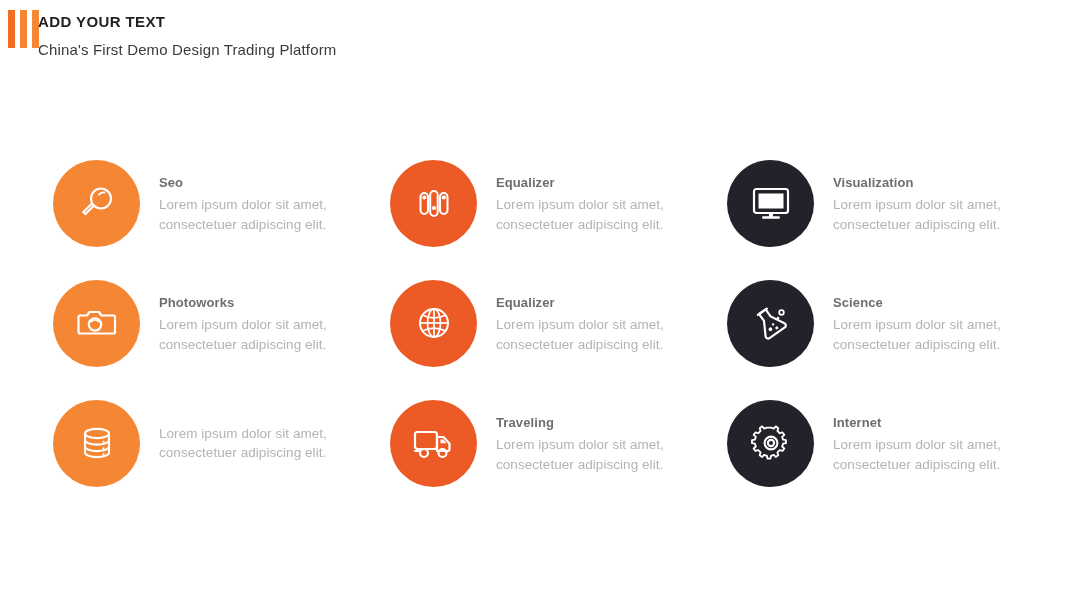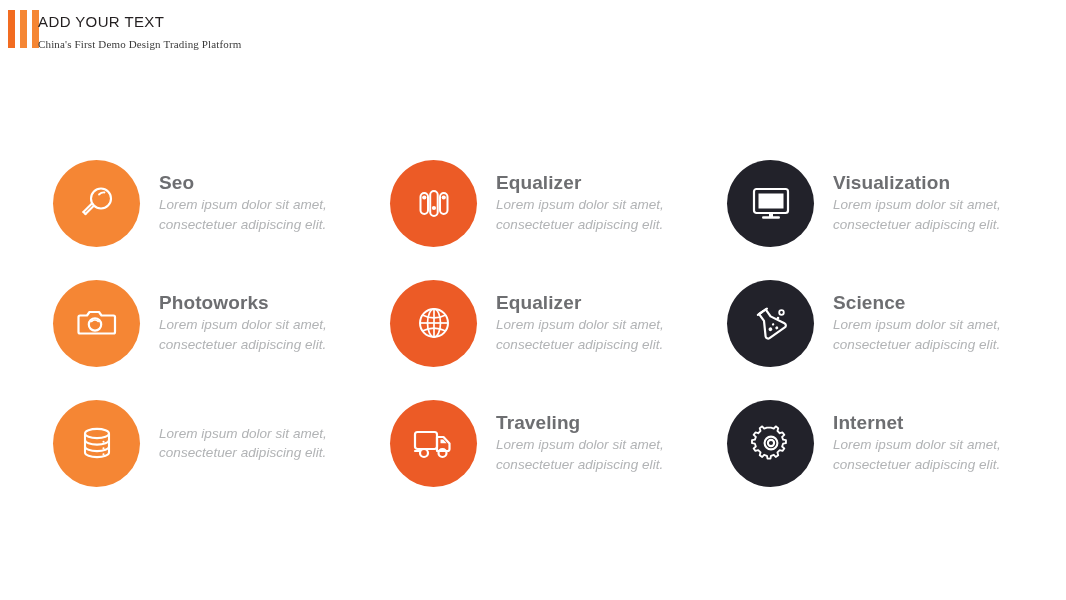--- a/index.html
+++ b/index.html
@@ -18,27 +18,27 @@
   .logo-bars {
     position:absolute; left:8px; top:10px;
     display:flex; gap:5px; align-items:flex-start;
   }
   .logo-bar { width:7px; height:38px; background:#F26C21; }
   .logo-bar.b2 { background:#F58634; }
   .logo-bar.b3 { background:#F58634; }
 
   .header-text { position:absolute; left:38px; top:13px; }
   .header-title {
-    font-size:15px; font-weight:normal; color:#231F20;
+    font-size:15px; font-weight:bold; color:#231F20;
     letter-spacing:0.4px; line-height:18px;
   }
   .header-subtitle {
-    margin-top:6px;
-    font-size:11px; color:#3a3a3a; line-height:14px;
-    letter-spacing:0.15px; white-space:nowrap;font-family:Liberation Serif, serif;
+    margin-top:12px;
+    font-size:15px; color:#3a3a3a; line-height:14px;
+    letter-spacing:0.15px; white-space:nowrap;
   }
 
   
   .grid {
     position:absolute; left:0; top:143px;
     width:1066px;
     display:grid;
     grid-template-columns:337px 337px 346px;
     grid-template-rows:120px 120px 120px;
   }
@@ -48,27 +48,27 @@
 
   .circle {
     width:87px; height:87px; border-radius:50%;
     display:flex; align-items:center; justify-content:center;
     flex:0 0 87px;
   }
   .circle svg { display:block; }
 
   .text-block { margin-left:19px; padding-bottom:2px; }
   .item-title {
-    font-size:19px; font-weight:bold; color:#6D6E71;
+    font-size:13px; font-weight:bold; color:#6D6E71;
     line-height:23px; letter-spacing:0.1px; white-space:nowrap;
   }
   .item-desc {
     margin-top:2px;
     font-size:13.5px; color:#B1B3B5; line-height:17.5px;
-    letter-spacing:0.05px; white-space:nowrap;font-style:italic;
+    letter-spacing:0.05px; white-space:nowrap;
   }
 </style>
 </head>
 <body>
 
 <div class="slide">
 
   <div class="header">
     <div class="logo-bars">
       <div class="logo-bar b1" style="background: rgb(242, 108, 33);"></div>

